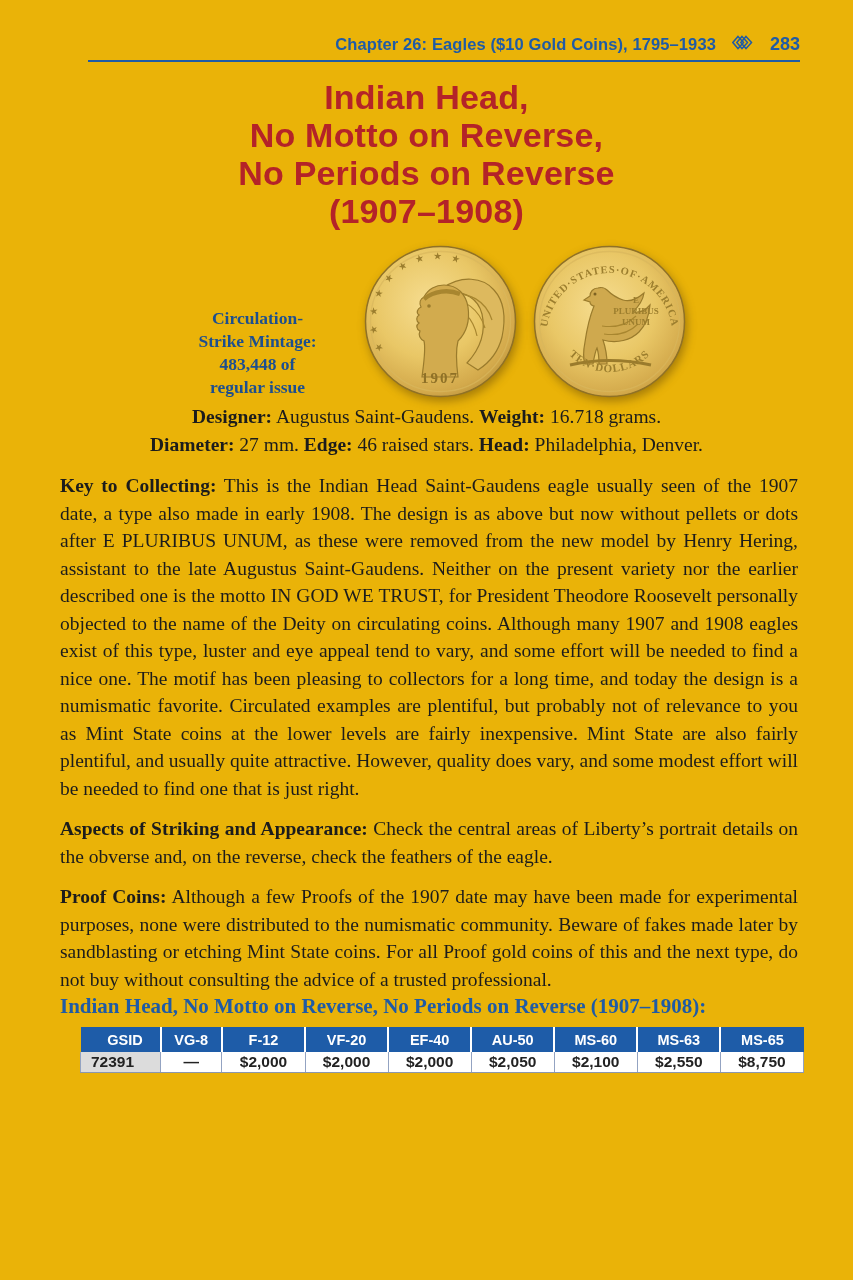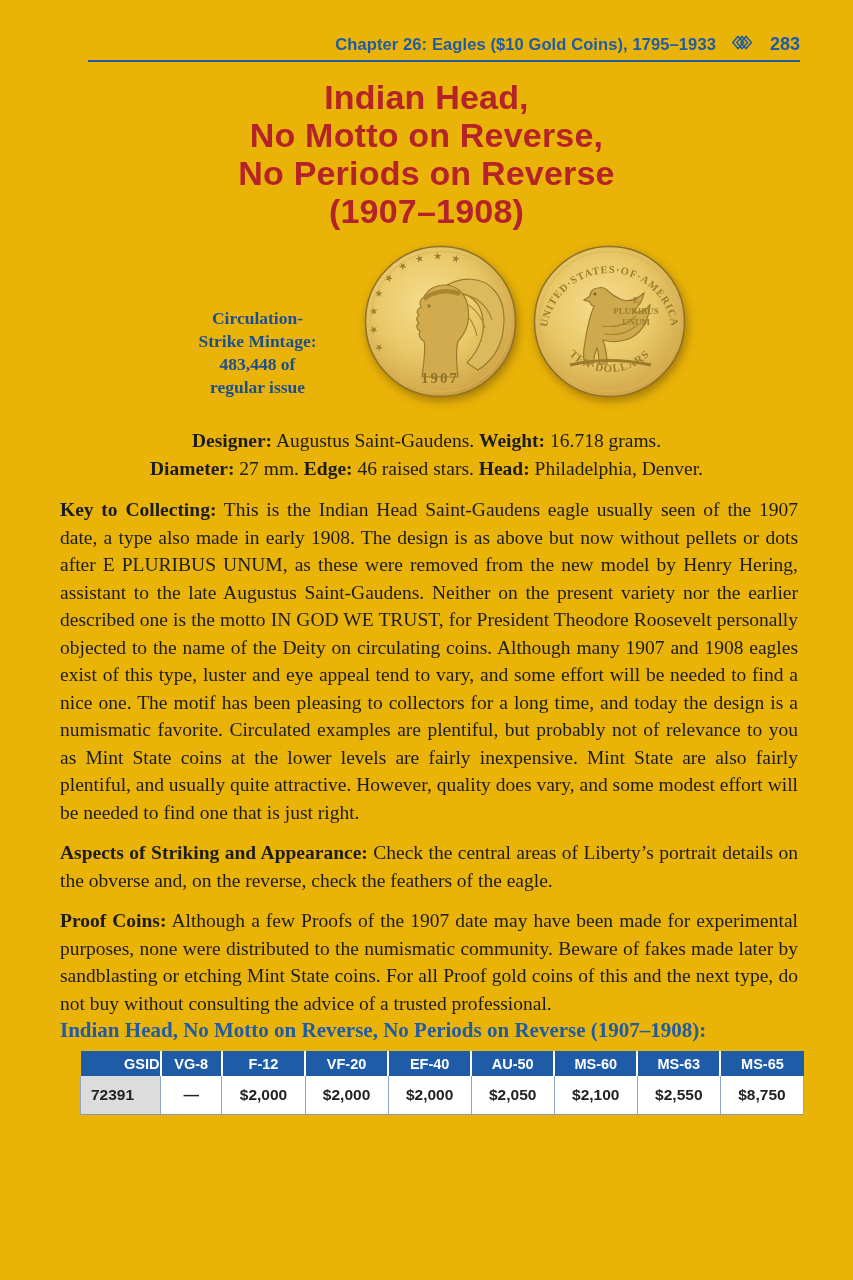--- a/index.html
+++ b/index.html
@@ -24,40 +24,40 @@
               font-family:"Liberation Sans",sans-serif;font-weight:bold;
               font-size:34px;line-height:38px;letter-spacing:.2px;}
   
   .coin-row{margin-top:14px;display:flex;justify-content:center;align-items:flex-end;gap:14px;}
   .coin-cap{font-family:"Liberation Serif",serif;font-weight:bold;color:var(--serif-blue);
             font-size:17.5px;line-height:23px;text-align:center;}
   .cap-left{width:182px;}
   .cap-right{width:200px;}
   .coin{filter:drop-shadow(2px 4px 5px rgba(60,40,10,.4));}
   
-  .specs{margin-top:28px;text-align:center;color:var(--ink);
+  .specs{margin-top:4px;text-align:center;color:var(--ink);
          font-size:19.5px;line-height:28px;}
   .specs b{font-weight:bold;}
   
   .bodycol{padding:0 55px 0 60px;}
   .para{margin-top:13px;color:var(--ink);font-size:19.5px;line-height:27.5px;
         text-align:justify;}
   .para b{font-weight:bold;}
   
   .price-head{color:var(--blue);font-weight:bold;
               font-size:21px;line-height:26px;text-align:left;}
   table.prices{margin:8px 0 0 20px;border-collapse:collapse;width:724px;
                font-family:"Liberation Sans",sans-serif;}
   table.prices th{background:var(--table-header-bg);color:#fff;font-size:14.5px;
                   font-weight:bold;height:25px;text-align:center;
                   border-right:2px solid #fff;}
-  table.prices th:first-child{text-align:right;padding-left:10px;width:80px;}
+  table.prices th:first-child{text-align:center;padding-left:10px;width:80px;}
   table.prices th:last-child{border-right:none;}
   table.prices td{background:#fff;color:#222;font-size:15.5px;font-weight:bold;
-                  height:38px;text-align:center;
+                  height:20px;text-align:center;
                   border-right:1px solid var(--table-border);
                   border-bottom:1.5px solid #8a97b0;}
   table.prices td:first-child{background:var(--gsid-cell-bg);text-align:left;
                   padding-left:10px;border-left:1px solid var(--table-border);}
   table.prices td:last-child{border-right:1px solid var(--table-border);}
   .coin-label{font-family:"Liberation Serif",serif;}
 </style>
 </head>
 <body>
 

